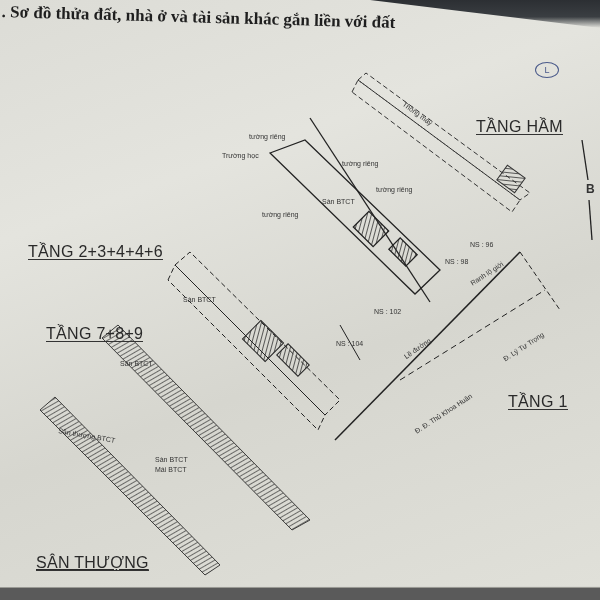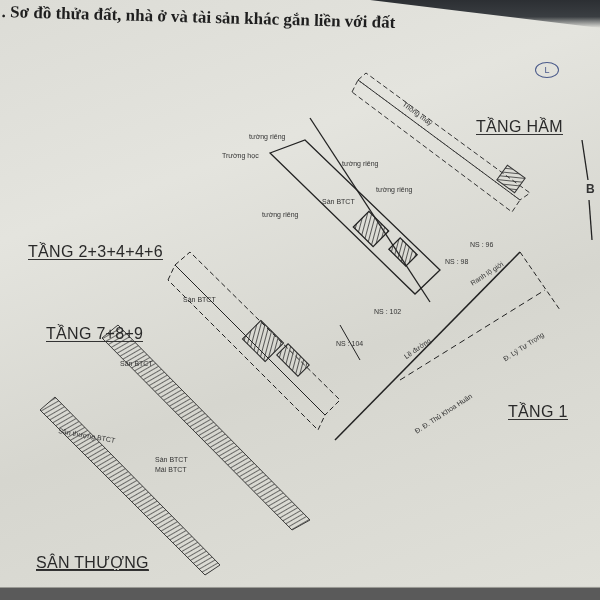--- a/index.html
+++ b/index.html
@@ -66,21 +66,21 @@
 
   <g stroke="#222" stroke-width="1.3">
     <line x1="582" y1="140" x2="588" y2="180"></line>
     <line x1="589" y1="200" x2="592" y2="240"></line>
   </g>
 </svg>
 
 <div class="small" style="left:586px;top:182px;font-size:12px;font-weight:bold;">B</div>
 
 <div class="lbl" style="left:476px;top:120px;">TẦNG HẦM</div>
-<div class="lbl" style="left:508px;top:405px;">TẦNG 1</div>
+<div class="lbl" style="left:508px;top:395px;">TẦNG 1</div>
 <div class="lbl" style="left:28px;top:245px;">TẦNG 2+3+4+4+6</div>
 <div class="lbl" style="left:46px;top:302px;margin-top:25px;">TẦNG 7+8+9</div>
 <div class="lbl" style="left:36px;top:556px;text-decoration:underline;">SÂN THƯỢNG</div>
 
 <div class="small" style="left:249px;top:133px;">tường riêng</div>
 <div class="small" style="left:222px;top:152px;">Trường học</div>
 <div class="small" style="left:342px;top:160px;">tường riêng</div>
 <div class="small" style="left:376px;top:186px;">tường riêng</div>
 <div class="small" style="left:262px;top:211px;">tường riêng</div>
 <div class="small" style="left:322px;top:198px;">Sàn BTCT</div>

